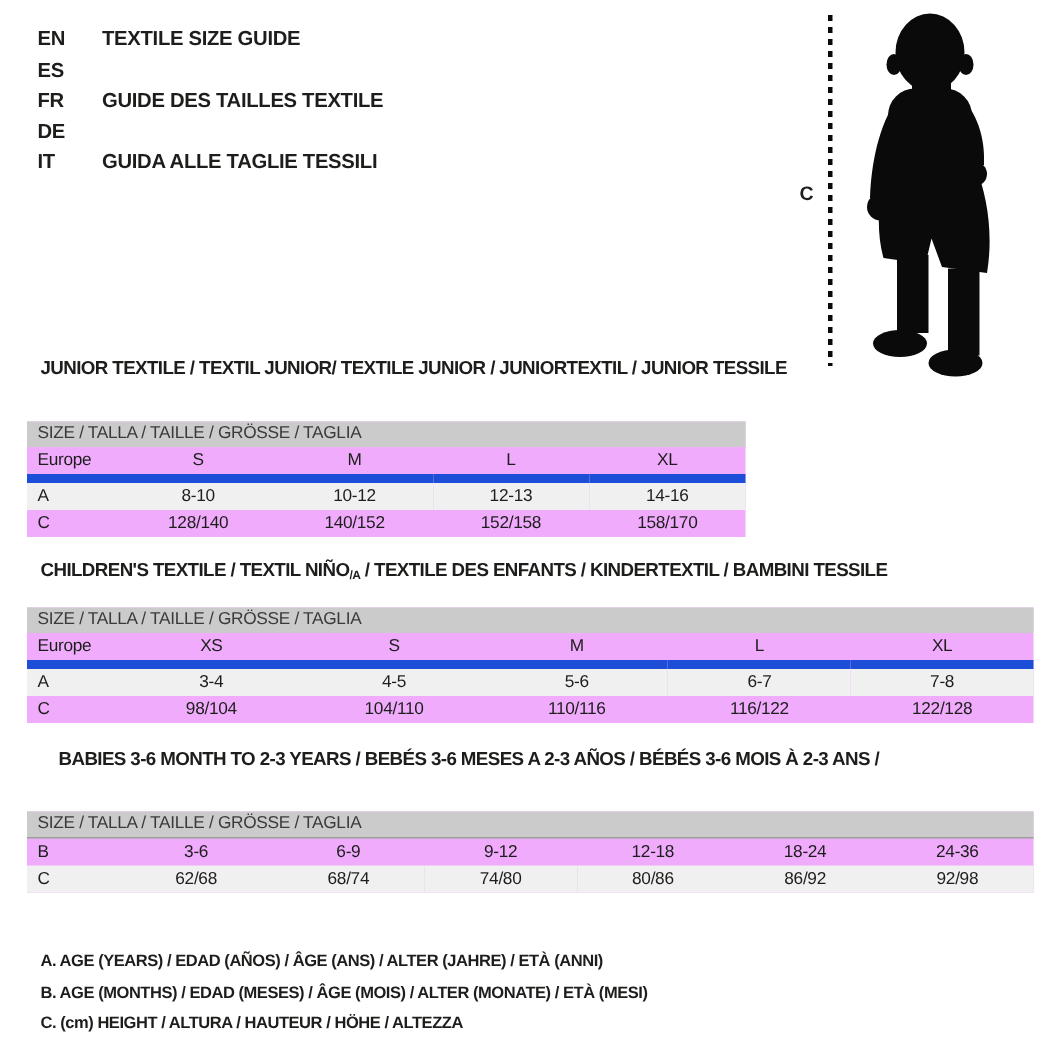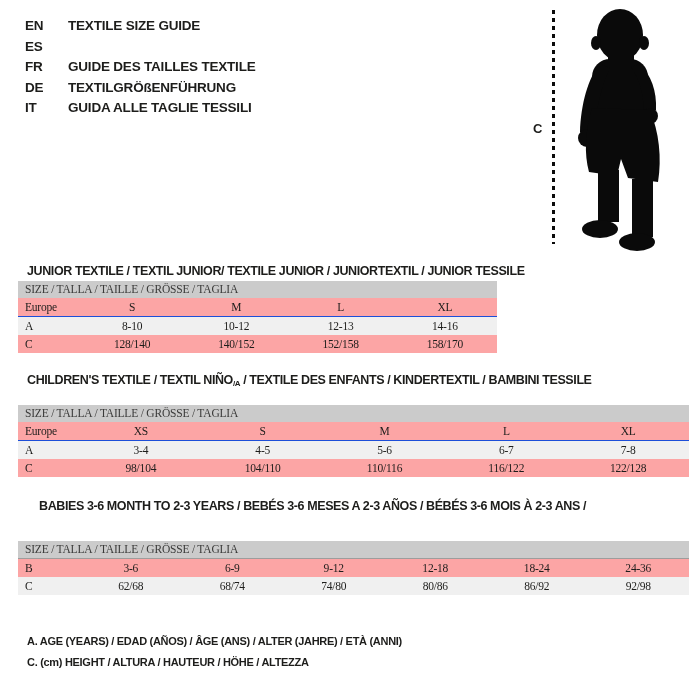--- a/index.html
+++ b/index.html
@@ -19,28 +19,28 @@
     background:repeating-linear-gradient(to bottom,#0a0a0a 0 4px,transparent 4px 8px);}
   .c-label{left:533px;top:121px;font-weight:bold;font-size:13px;}
   .baby-svg{left:558px;top:2px;}
 
   
   .sec-title{font-weight:bold;font-size:12.5px;letter-spacing:-0.4px;white-space:nowrap;}
   .sec-title .sub{font-size:8px;vertical-align:-2px;}
   .two-line{line-height:20px;margin-left:12px;}
 
   
-  .tbl-wrap{background:#fca5a5;font-family:Liberation Serif, serif;}
+  .tbl-wrap{background:#f0abfc;}
   .size-bar{background:#cbcbcb;height:17px;line-height:17.5px;font-size:11.5px;
     padding-left:7px;color:#3a3a39;letter-spacing:-0.2px;}
   .no-head .size-bar{border-bottom:1px solid #9d9d9c;}
   table{border-collapse:collapse;width:100%;table-layout:fixed;}
   td{height:18px;padding:0;text-align:center;font-size:11.5px;letter-spacing:-0.2px;}
   td.lbl{text-align:left;padding-left:7px;}
-  tr.head-row td{border-bottom:1px solid #1d4ed8;}
+  tr.head-row td{border-bottom:6px solid #1d4ed8;}
   tr.alt td{background:#f0f0f0;}
   col.c0{width:62px;}
 
   
   .notes{left:27px;top:631px;font-weight:bold;font-size:11px;letter-spacing:-0.3px;line-height:20.5px;}
 </style>
 </head>
 <body>
 
 <div class="abs lang-block">
@@ -50,21 +50,20 @@
   </div>
   <div class="lang-row">
     <span class="lang-code">ES</span>
   </div>
   <div class="lang-row">
     <span class="lang-code">FR</span>
     <span class="lang-label">GUIDE DES TAILLES TEXTILE</span>
   </div>
   <div class="lang-row">
     <span class="lang-code">DE</span>
-    <span class="lang-label">TEXTILGRÖßENFÜHRUNG</span>
   </div>
   <div class="lang-row">
     <span class="lang-code">IT</span>
     <span class="lang-label">GUIDA ALLE TAGLIE TESSILI</span>
   </div>
 </div>
 
 <div class="abs dash-line"></div>
 <div class="abs c-label">C</div>
 <svg class="abs baby-svg" width="140" height="250" viewBox="0 0 140 250" xmlns="http://www.w3.org/2000/svg">
@@ -79,21 +78,21 @@
     <path d="M82,62 C93,73 99,89 98,108 L85,110 C87,92 80,75 73,65 Z"></path>
     <circle cx="92" cy="114" r="8"></circle>
     <path d="M34,106 C27,130 26,152 31,170 L59,174 L63,157 L70,176 L100,180 C104,156 101,130 92,108 Z"></path>
     <rect x="40" y="168" width="21" height="52"></rect>
     <rect x="74" y="177" width="21" height="58"></rect>
     <ellipse cx="42" cy="227" rx="18" ry="9"></ellipse>
     <ellipse cx="79" cy="240" rx="18" ry="9"></ellipse>
   </g>
 </svg>
 
-<div class="abs sec-title" style="left:27px;top:264px;">JUNIOR TEXTILE / TEXTIL JUNIOR/ TEXTILE JUNIOR / JUNIORTEXTIL / JUNIOR TESSILE</div>
+<div class="abs sec-title" style="left:27px;top:238px;">JUNIOR TEXTILE / TEXTIL JUNIOR/ TEXTILE JUNIOR / JUNIORTEXTIL / JUNIOR TESSILE</div>
 <div class="abs tbl-wrap" style="left:18px;top:281px;width:479px;">
   <div class="size-bar">SIZE / TALLA / TAILLE / GRÖSSE / TAGLIA</div>
   <table>
     <colgroup>
         <col class="c0">
         <col>
         <col>
         <col>
         <col>
       </colgroup>
@@ -199,14 +198,15 @@
       <td>80/86</td>
       <td>86/92</td>
       <td>92/98</td>
     </tr>
   </tbody>
     </table>
 </div>
 
 <div class="abs notes">
   <div>A. AGE (YEARS) / EDAD (AÑOS) / ÂGE (ANS) / ALTER (JAHRE) / ETÀ (ANNI)</div>
+  <div>B. AGE (MONTHS) / EDAD (MESES) / ÂGE (MOIS) / ALTER (MONATE) / ETÀ (MESI)</div>
   <div>C. (cm) HEIGHT / ALTURA / HAUTEUR / HÖHE / ALTEZZA</div>
 </div>
 
 </body></html>

